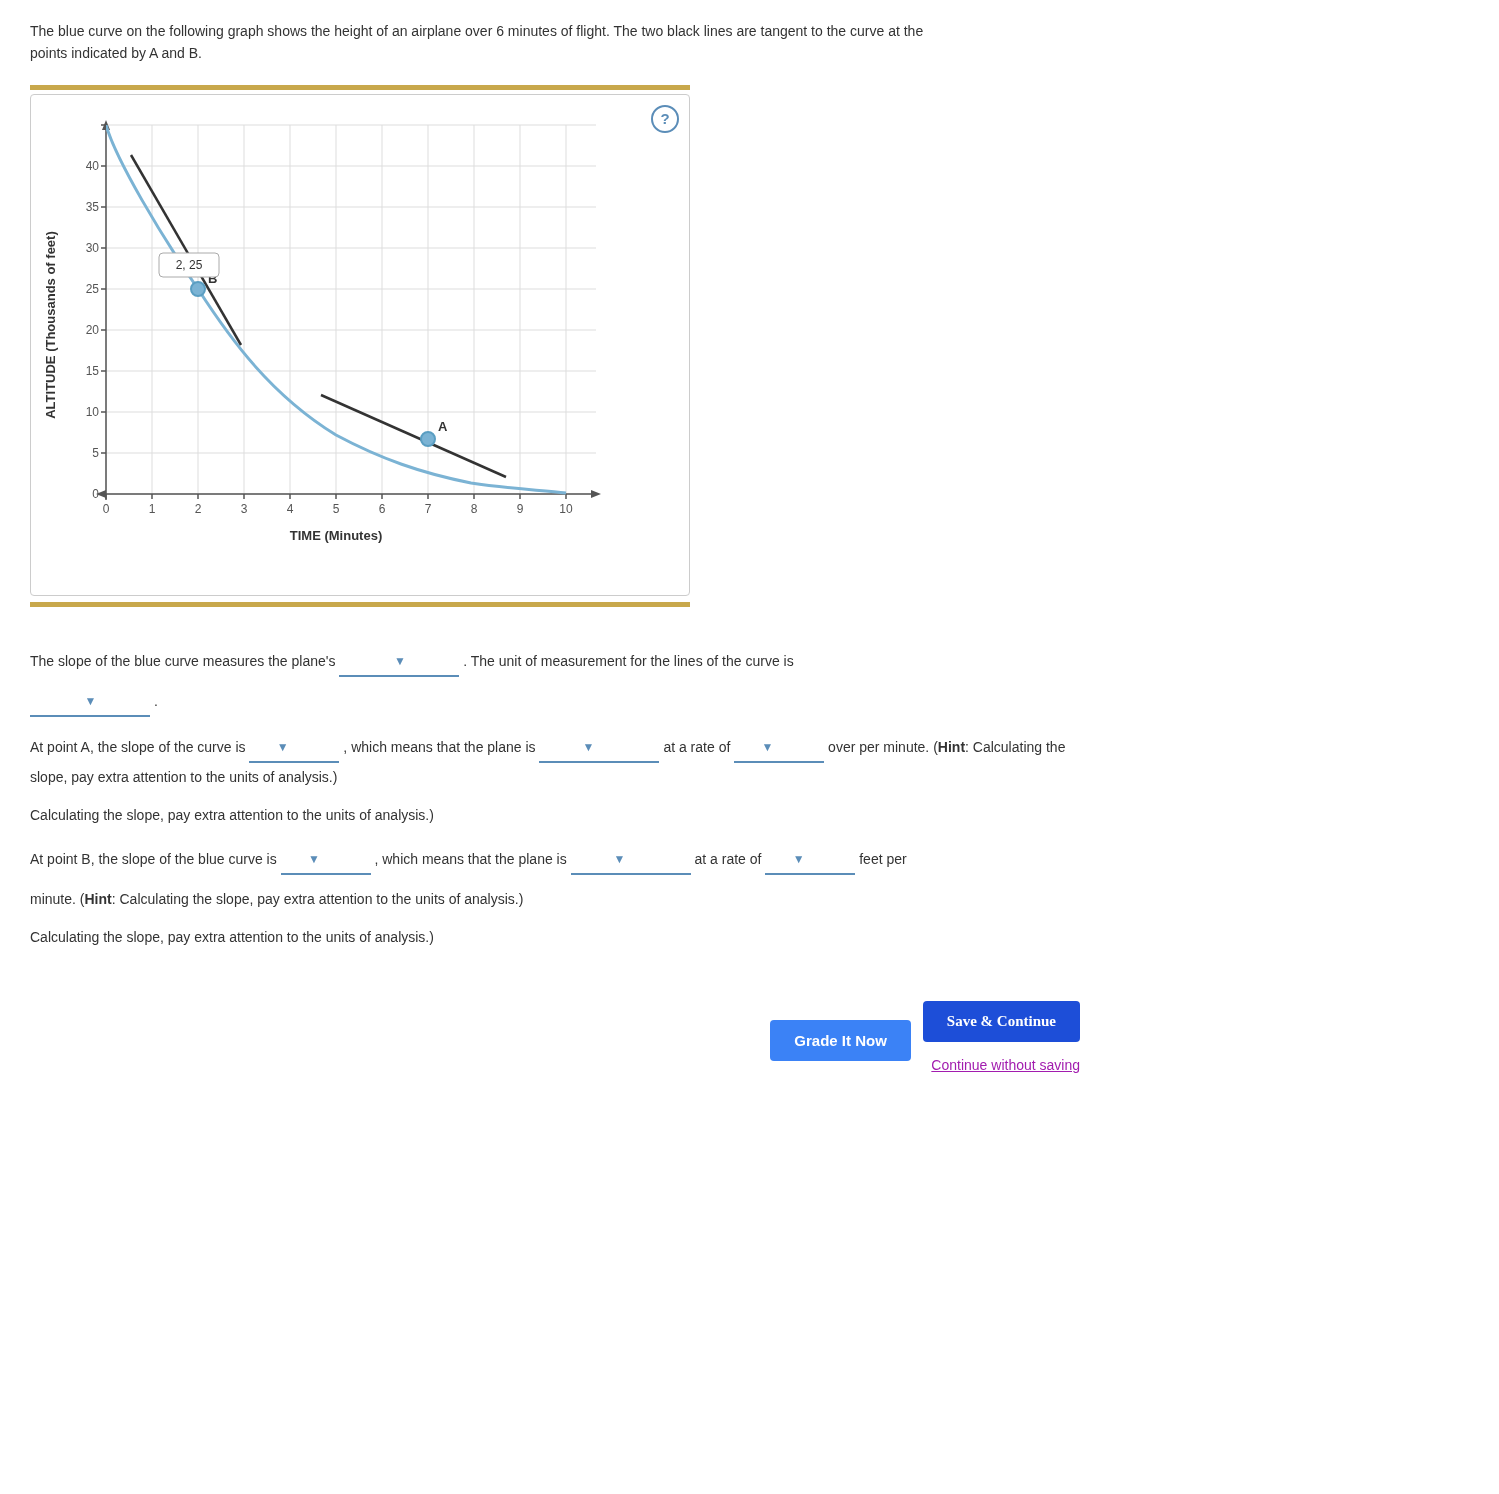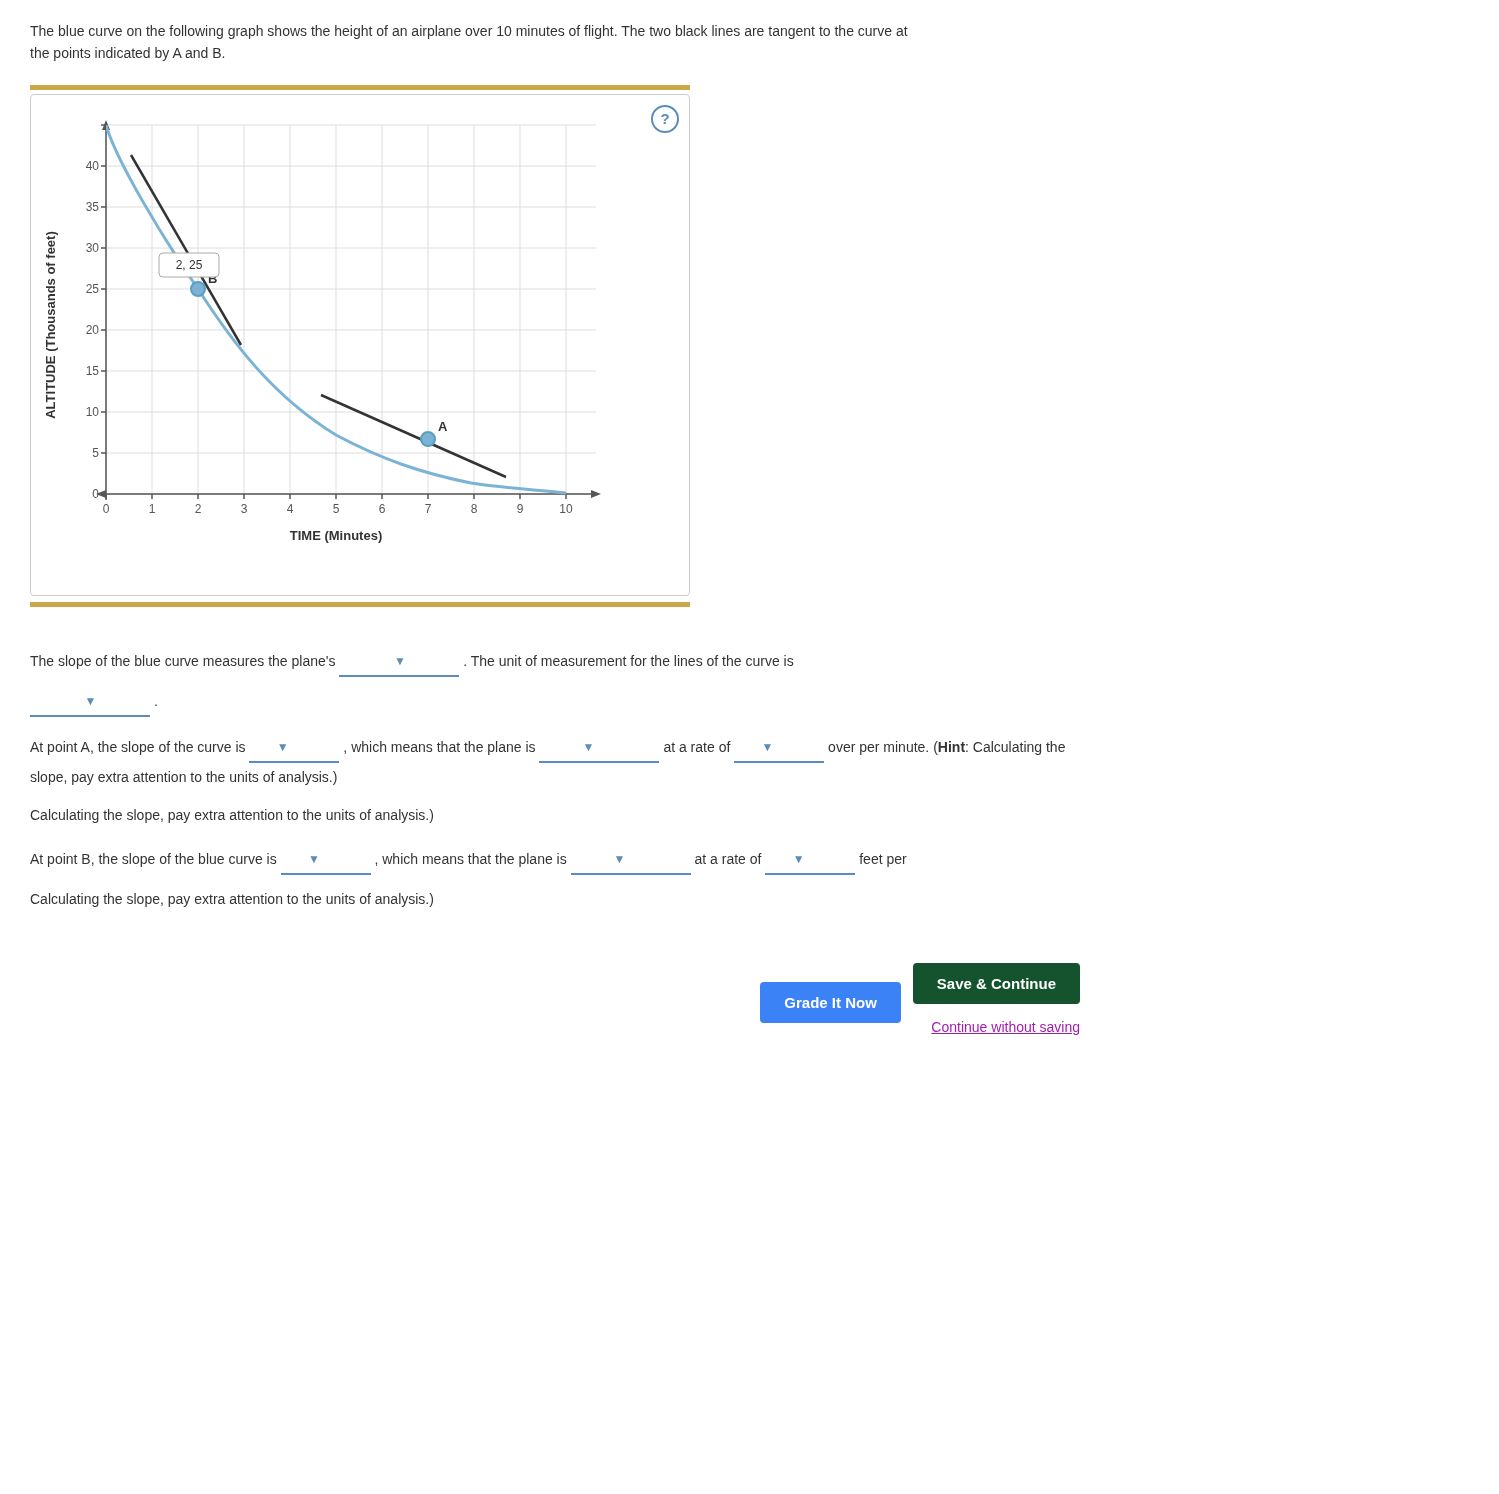--- a/index.html
+++ b/index.html
@@ -118,42 +118,43 @@
       font-weight: bold;
       cursor: pointer;
       color: #fff;
     }
 
     .btn-grade {
       background-color: #3b82f6;
     }
 
     .btn-save {
-      background-color: #14532d;
+      background-color: #1d4ed8;
+      font-family: Liberation Serif, serif;
     }
 
     .buttons-group {
       display: flex;
       flex-direction: column;
       align-items: flex-end;
       gap: 8px;
     }
 
     .q-para {
       margin-bottom: 16px;
     }
     .q-para p {
       line-height: 2.0;
       margin-top: 10px;
     }
   </style>
 </head>
 <body>
 
-<p class="intro-text">The blue curve on the following graph shows the height of an airplane over 10 minutes of flight. The two black lines are tangent to the curve at the points indicated by A and B.</p>
+<p class="intro-text">The blue curve on the following graph shows the height of an airplane over 6 minutes of flight. The two black lines are tangent to the curve at the points indicated by A and B.</p>
 
 <div class="gold-bar"></div>
 
 <div class="graph-container">
   <div class="help-icon">?</div>
 
   <svg class="chart" width="600" height="480" viewBox="0 0 600 480">
 
     <defs>
       <clipPath id="chart-clip">
@@ -319,20 +320,24 @@
         &nbsp;&nbsp;&nbsp;&nbsp;&nbsp;&nbsp;&nbsp;&nbsp;&nbsp;&nbsp;
         <span class="dropdown-arrow">▼</span>
       </span>
       <span>at a rate of</span>
       <span class="dropdown-container small">
         &nbsp;&nbsp;&nbsp;&nbsp;&nbsp;&nbsp;
         <span class="dropdown-arrow">▼</span>
       </span>
       <span>feet per</span>
     </p>
+    <p>
+      <span>minute.</span>
+      (<span class="hint-text">Hint</span><span>: Calculating the slope, pay extra attention to the units of analysis.)</span>
+    </p>
     <p>Calculating the slope, pay extra attention to the units of analysis.)</p>
   </div>
 
   <div class="buttons-row">
     <button class="btn btn-grade">Grade It Now</button>
     <div class="buttons-group">
       <button class="btn btn-save">Save &amp; Continue</button>
       <a class="continue-link">Continue without saving</a>
     </div>
   </div>

